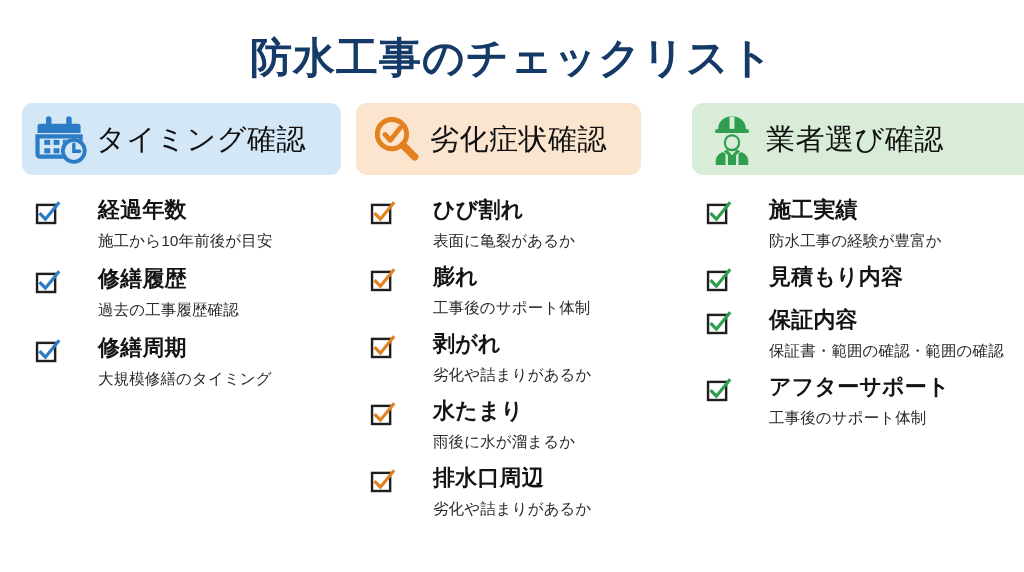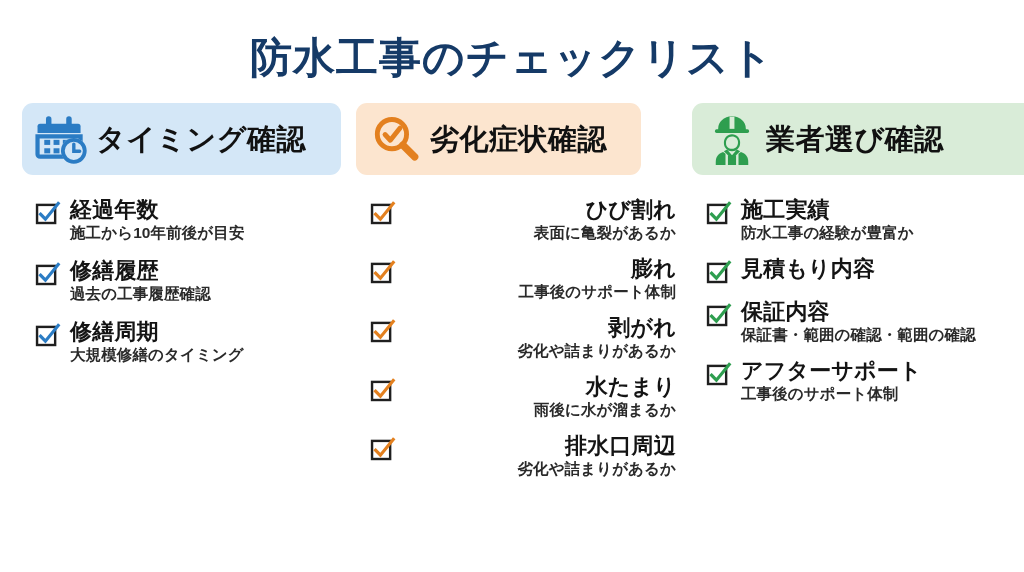--- a/index.html
+++ b/index.html
@@ -57,66 +57,67 @@
   .col-1 .pill { width:285px; background:#fce5cf; }
   .col-2 .pill { width:356px; background:#d9ecd8; }
 
   .pill-icon {
     width:56px; height:56px;
     flex:0 0 56px;
     display:flex; align-items:center; justify-content:center;
   }
   .pill-label {
     font-size:29px;
-    font-weight:bold;
+    font-weight:normal;
     color:#111111;
     letter-spacing:0.5px;
     margin-left:6px;
     white-space:nowrap;
     line-height:1;
   }
 
   
   .items {
     margin-top:22px;
     padding-left:13px;
   }
   .col-1 .items { margin-top:22px; padding-left:14px; }
   .col-2 .items { margin-top:22px; padding-left:14px; }
 
   .item {
     display:flex;
     flex-direction:row;
     align-items:flex-start;
     margin-bottom:15px;
-  }
-  .col-1 .item { margin-bottom:13px;text-align:right; }
+    gap:28px;
+  }
+  .col-1 .item { margin-bottom:13px; }
   .col-2 .item { margin-bottom:13px; }
 
   .item-check {
     flex:0 0 26px;
     width:26px; height:26px;
     margin-top:4px;
     margin-right:9px;
   }
   .item-body { flex:1 1 auto; min-width:0; }
 
   .item-title {
     font-size:22px;
     font-weight:bold;
     color:#141414;
     line-height:1.18;
     letter-spacing:0.2px;
   }
   .item-desc {
     font-size:15.5px;
-    font-weight:bold;
+    font-weight:normal;
     color:#2a2a2a;
     line-height:1.3;
-    margin-top:0;
+    margin-top:8px;
     letter-spacing:0.1px;
   }
 </style>
 </head>
 <body>
 
 <div id="page">
 
   <div class="title">防水工事のチェックリスト</div>
 

